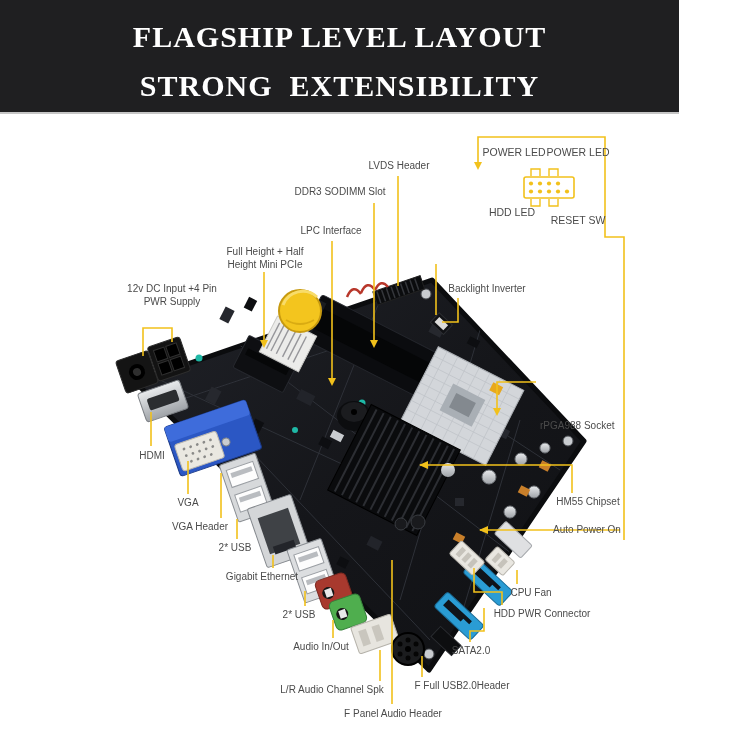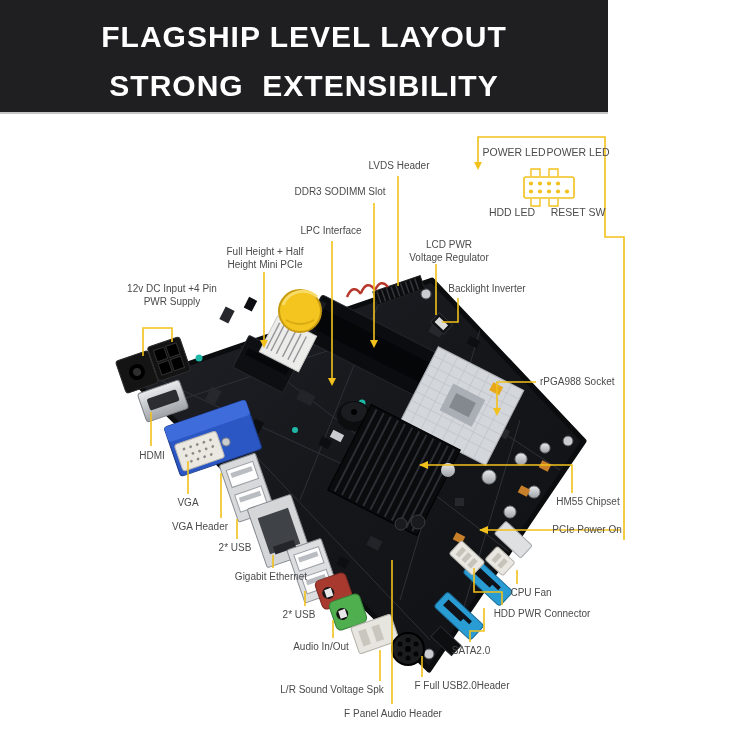--- a/index.html
+++ b/index.html
@@ -1,27 +1,27 @@
 <!DOCTYPE html>
 <html><head>
 <meta charset="utf-8">
 <style>
   html,body{margin:0;padding:0;background:#ffffff;}
   .stage{position:relative;width:750px;height:750px;background:#ffffff;overflow:hidden;
          font-family:"Liberation Sans",sans-serif;}
   
-  .banner{position:absolute;left:0;top:0;width:608px;height:112px;background:#1f1f21;
-          border-bottom:2px solid #c6c6c6;color:#ffffff;text-align:center;}
+  .banner{position:absolute;left:0;top:0;width:679px;height:112px;background:#1f1f21;
+          border-bottom:2px solid #c6c6c6;color:#ffffff;text-align:center;font-family:Liberation Serif, serif;}
   .banner .t1{padding-top:20px;font-size:30px;font-weight:bold;letter-spacing:1px;white-space:pre;}
   .banner .t2{margin-top:15px;font-size:30px;font-weight:bold;letter-spacing:1px;white-space:pre;}
   .banner .sub{margin-top:7px;font-size:14.5px;font-weight:normal;letter-spacing:.2px;}
   
   .co{position:absolute;transform:translate(-50%,-50%);font-size:10px;line-height:1.25;
       color:#4b4b4b;white-space:pre-line;text-align:center;}
-  .co.left{transform:translate(0,-50%);text-align:left;}
+  .co.left{transform:translate(0,-50%);text-align:left;margin-top:44px;}
   .co.small{font-size:10.5px;text-align:center;}
   svg{position:absolute;left:0;top:0;}
 </style>
 </head>
 <body>
 
 <div class="stage">
 
   <svg width="750" height="750" viewBox="0 0 750 750">
     <defs>
@@ -363,42 +363,40 @@
   </svg>
 
   <div class="banner">
     <div class="t1">FLAGSHIP LEVEL LAYOUT</div>
     <div class="t2">STRONG  EXTENSIBILITY</div>
   </div>
 
   <div class="co" style="left:399px;top:166px">LVDS Header</div>
   <div class="co" style="left:340px;top:192px">DDR3 SODIMM Slot</div>
   <div class="co" style="left:331px;top:231px">LPC Interface</div>
-  <div class="co" style="left:449px;top:251px">LCD PWR
-Voltage Regulator</div>
   <div class="co" style="left:487px;top:289px">Backlight Inverter</div>
   <div class="co" style="left:265px;top:258px">Full Height + Half
 Height Mini PCIe</div>
   <div class="co" style="left:172px;top:295px">12v DC Input +4 Pin
 PWR Supply</div>
   <div class="co left" style="left:540px;top:382px">rPGA988 Socket</div>
   <div class="co" style="left:152px;top:456px">HDMI</div>
   <div class="co" style="left:188px;top:503px">VGA</div>
   <div class="co" style="left:200px;top:527px">VGA Header</div>
   <div class="co" style="left:235px;top:548px">2* USB</div>
-  <div class="co" style="left:271px;top:577px">Gigabit Ethernet</div>
+  <div class="co" style="left:262px;top:577px">Gigabit Ethernet</div>
   <div class="co" style="left:299px;top:615px">2* USB</div>
   <div class="co" style="left:321px;top:647px">Audio In/Out</div>
-  <div class="co" style="left:332px;top:690px">L/R Sound Voltage Spk</div>
+  <div class="co" style="left:332px;top:690px">L/R Audio Channel Spk</div>
   <div class="co" style="left:393px;top:714px">F Panel Audio Header</div>
   <div class="co" style="left:462px;top:686px">F Full USB2.0Header</div>
   <div class="co" style="left:471px;top:651px">SATA2.0</div>
   <div class="co" style="left:531px;top:593px">CPU Fan</div>
   <div class="co" style="left:542px;top:614px">HDD PWR Connector</div>
-  <div class="co" style="left:587px;top:530px">PCIe Power On</div>
+  <div class="co" style="left:587px;top:530px">Auto Power On</div>
   <div class="co" style="left:588px;top:502px">HM55 Chipset</div>
 
   <div class="co small" style="left:514px;top:153px">POWER LED</div>
   <div class="co small" style="left:578px;top:153px">POWER LED</div>
   <div class="co small" style="left:512px;top:213px">HDD LED</div>
-  <div class="co small" style="left:578px;top:213px">RESET SW</div>
+  <div class="co small" style="left:578px;top:221px">RESET SW</div>
 
 </div>
 
 </body></html>

